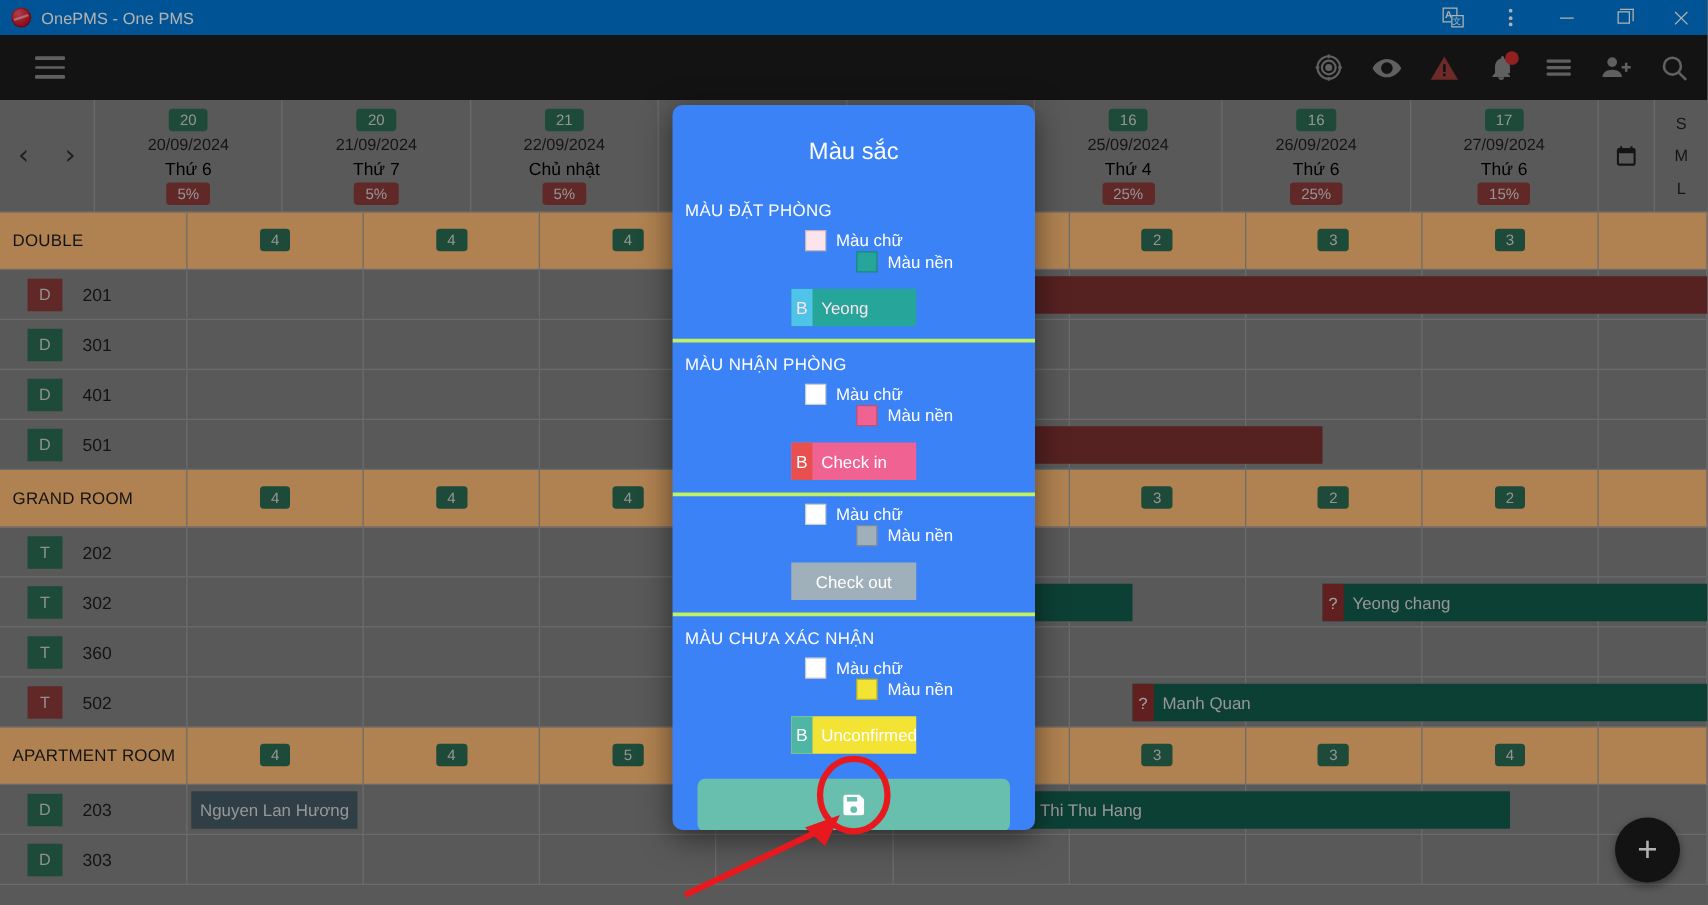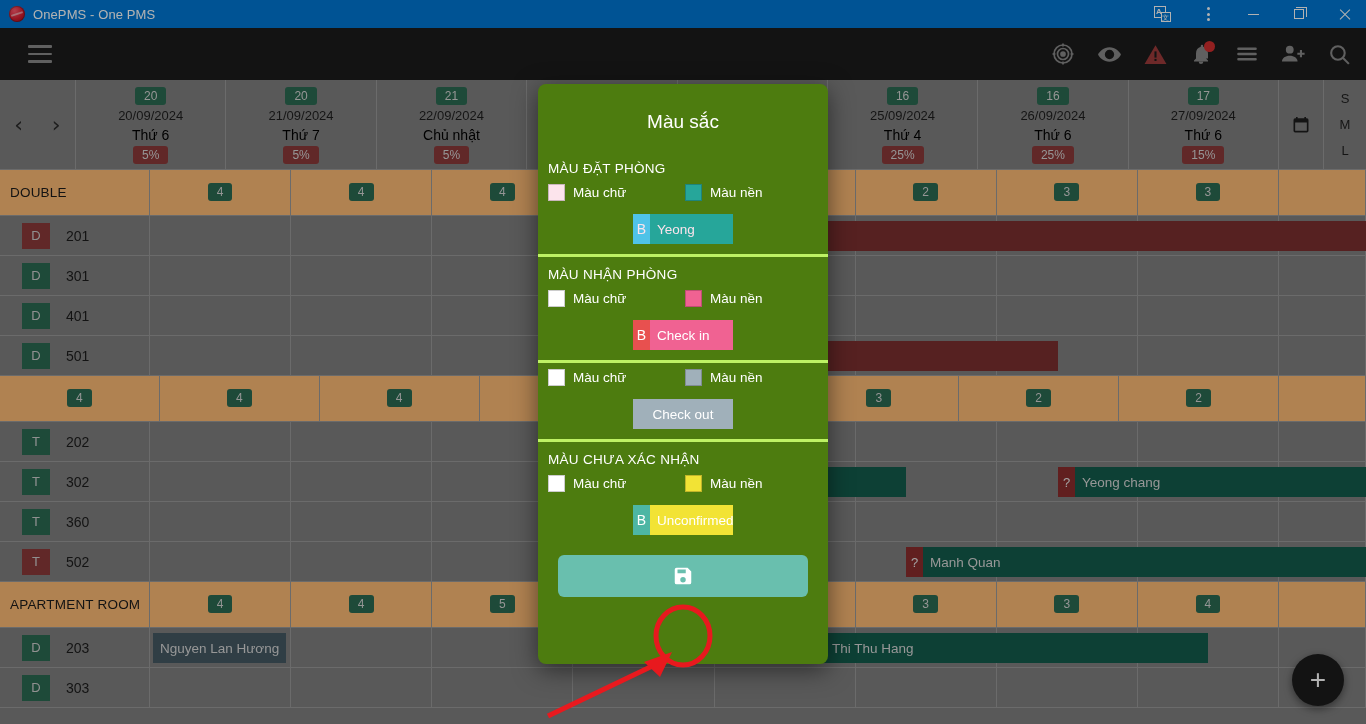--- a/index.html
+++ b/index.html
@@ -120,28 +120,28 @@
   
   #fab { position:absolute; right:22px; bottom:18px; width:52px; height:52px;
      border-radius:50%; background:#1c1c1c; color:#fff; display:flex;
      align-items:center; justify-content:center; font-size:28px; font-weight:300;
      box-shadow:0 3px 8px rgba(0,0,0,.45); cursor:pointer; line-height:1;}
 
   
   #scrim { position:absolute; inset:0; background:rgba(0,0,0,.30); }
   #modal {
     position:absolute; left:538px; top:84px; width:290px; height:580px;
-    background:#4d7c0f; border-radius:8px; box-shadow:0 6px 24px rgba(0,0,0,.5);
+    background:#3b82f6; border-radius:8px; box-shadow:0 6px 24px rgba(0,0,0,.5);
     color:#fff; display:flex; flex-direction:column; overflow:hidden;
   }
   #modal .m-title { text-align:center; font-size:19px; padding:27px 0 18px; }
   .m-section { padding:6px 10px 10px 10px; border-bottom:3px solid #bef264; }
   .m-section:last-of-type { border-bottom:none; }
   .m-label { font-size:13.5px; letter-spacing:.3px; padding:4px 0 8px 0; }
-  .m-swatchrow { display:flex; align-items:center; font-size:13.5px; }
+  .m-swatchrow { display:flex; align-items:center; font-size:13.5px;flex-direction:column; }
   .m-sw { display:flex; align-items:center; gap:8px; }
   .m-sw.second { margin-left:auto; width:133px; }
   .sw { width:17px; height:17px; display:block; border:1px solid rgba(0,0,0,.2); }
   .m-preview { display:flex; justify-content:center; margin-top:13px; }
   .prev { width:100px; height:30px; display:flex; align-items:center; font-size:13.5px;
      overflow:hidden; line-height:15px;}
   .prev .fg { width:17px; height:30px; flex:none; display:flex; align-items:center;
      justify-content:center; font-size:14px; }
   .prev .lbl { padding-left:7px; padding-right:4px; white-space:normal; }
   .prev.center .lbl { width:100%; text-align:center; padding:0; }
@@ -396,20 +396,21 @@
         <div class="cell"></div>
         <div class="cell"></div>
         <div class="cell"></div>
         <div class="cell"></div>
         <div class="cell"></div>
         <div class="cell tailcell"></div>
       </div>
       <div class="bar maroon" style="left: 600px; width: 458px;"></div>
     </div>
     <div class="row grp">
+      <div class="rowlabel">GRAND ROOM</div>
       <div class="cells">
         <div class="cell">
           <span class="pill green">4</span>
         </div>
         <div class="cell">
           <span class="pill green">4</span>
         </div>
         <div class="cell">
           <span class="pill green">4</span>
         </div>

